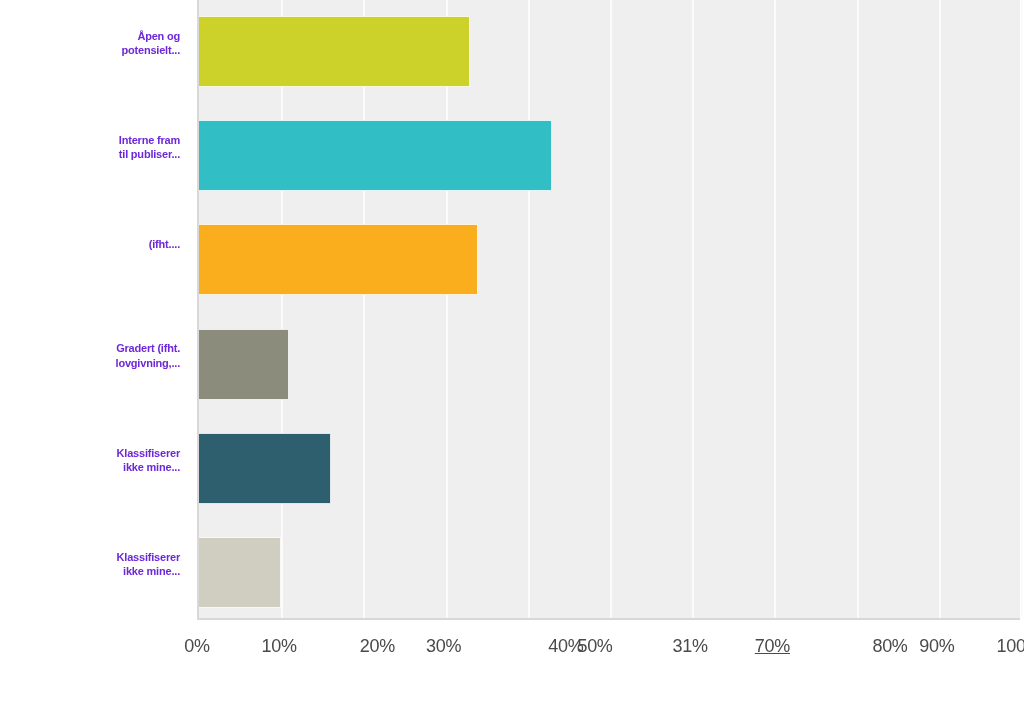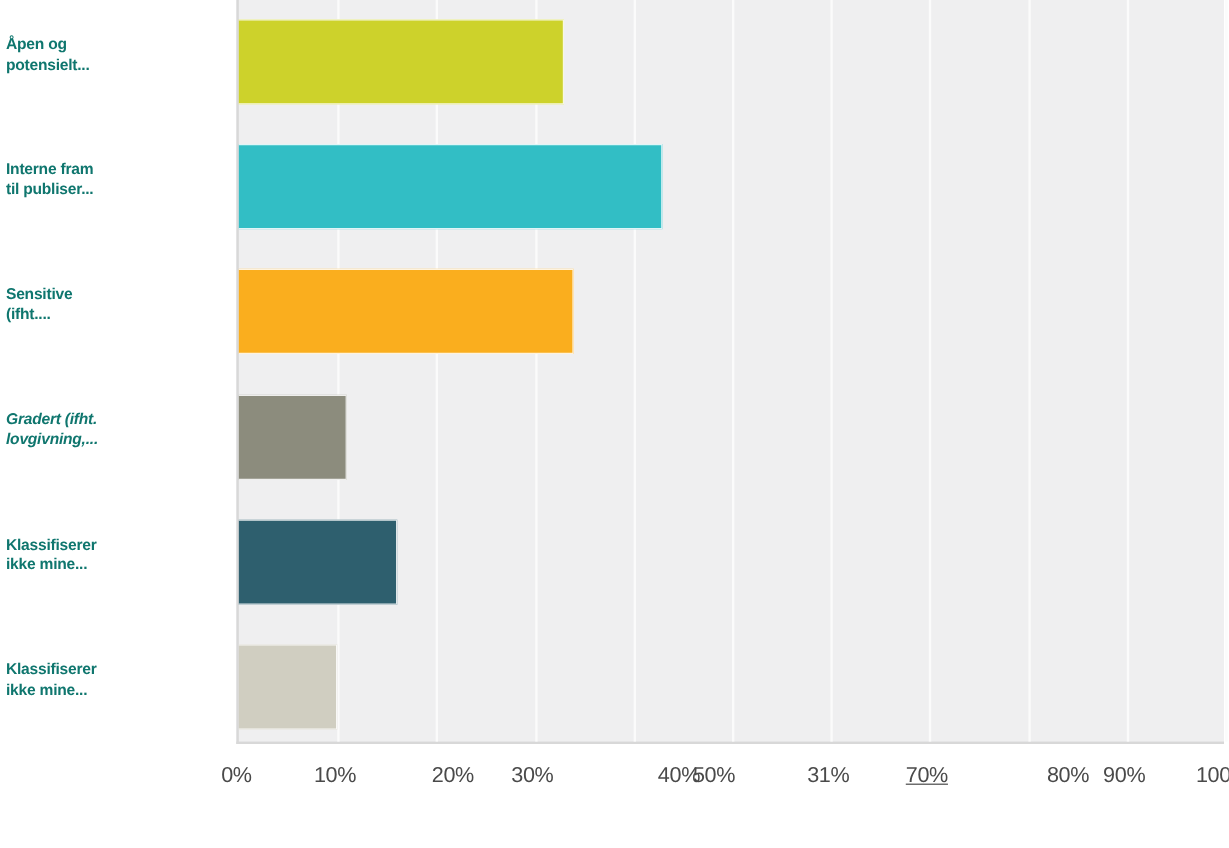--- a/index.html
+++ b/index.html
@@ -65,24 +65,25 @@
     position: absolute;
     left: 0;
     top: 0;
     width: 190px;
     height: 620px;
   }
   .cat-label {
     position: absolute;
     right: 10px;
     width: 175px;
-    font-size: 13px;
+    text-align: right;
+    font-size: 11px;
     font-weight: bold;
     line-height: 1.30;
-    color: #0f766e;
+    color: #6d28d9;
     letter-spacing: -0.2px;
   }
 
   
   #x-axis {
     position: absolute;
     left: 197px;
     top: 622px;
     width: 827px;
     height: 40px;
@@ -105,24 +106,23 @@
   <div id="category-labels">
       <div class="cat-label" style="top: 28.7px;">
         <div>Åpen og</div>
         <div>potensielt...</div>
       </div>
       <div class="cat-label" style="top: 132.9px;">
         <div>Interne fram</div>
         <div>til publiser...</div>
       </div>
       <div class="cat-label" style="top: 237.1px;">
-        <div>Sensitive</div>
         <div>(ifht....</div>
       </div>
-      <div class="cat-label" style="top: 341.3px; font-style: italic;">
+      <div class="cat-label" style="top: 341.3px;">
         <div>Gradert (ifht.</div>
         <div>lovgivning,...</div>
       </div>
       <div class="cat-label" style="top: 445.5px;">
         <div>Klassifiserer</div>
         <div>ikke mine...</div>
       </div>
       <div class="cat-label" style="top: 549.7px;">
         <div>Klassifiserer</div>
         <div>ikke mine...</div>

